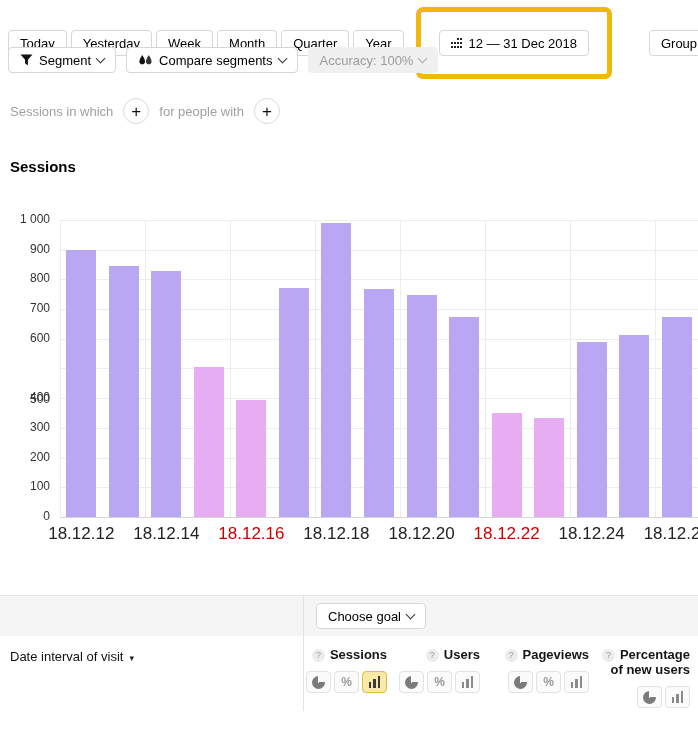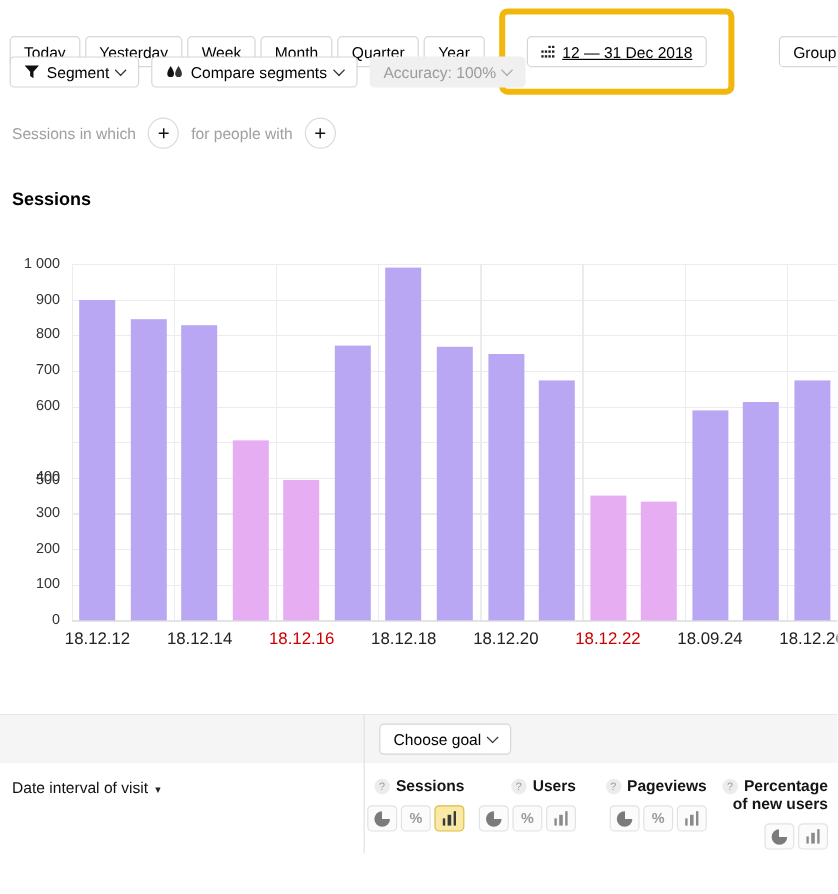--- a/index.html
+++ b/index.html
@@ -4,21 +4,21 @@
 <style>
   html,body{margin:0;padding:0;background:#fff;}
   .wrap{position:relative;width:698px;height:745px;background:#fff;overflow:hidden;
         font-family:"Liberation Sans",sans-serif;color:#000;}
   
   .toolbar{position:absolute;top:7px;left:8px;display:flex;align-items:center;}
   .btn{height:26px;box-sizing:border-box;display:inline-flex;align-items:center;gap:6px;
        padding:0 11px;font-size:13px;color:#000;background:#fff;
        border:1px solid #d6d6d6;border-radius:4px;cursor:pointer;white-space:nowrap;}
   .pbtns{display:flex;gap:4px;}
-  .gold{border:5px solid #f2b70c;border-radius:7px;padding:18px;margin-left:12px;display:inline-flex;text-decoration:underline;}
+  .gold{border:5px solid #f2b70c;border-radius:7px;padding:18px;margin-left:12px;display:inline-flex;}
   .group-btn{margin-left:37px;}
   .chev{width:6px;height:6px;border-right:1.6px solid currentColor;border-bottom:1.6px solid currentColor;
         display:inline-block;transform:rotate(45deg);margin-top:-4px;opacity:.8;}
   
   .segrow{position:absolute;top:47px;left:8px;display:flex;gap:10px;align-items:center;}
   .btn.muted{background:#f0f0f0;border-color:#f0f0f0;color:#9b9b9b;}
   
   .filterrow{position:absolute;top:98px;left:10px;display:flex;align-items:center;gap:10px;
              font-size:13px;color:#9f9f9f;}
   .plus{width:26px;height:26px;border:1px solid #dadada;border-radius:50%;background:#fff;
@@ -30,21 +30,21 @@
   .chart-area{position:absolute;top:200px;left:0;width:698px;height:350px;}
   .plot{position:absolute;left:60px;right:0;top:20px;height:297px;
         border-bottom:1px solid #d4d4d4;display:flex;align-items:flex-end;
         background-image:
           repeating-linear-gradient(to top, transparent 0, transparent 28.7px, #ececec 28.7px, #ececec 29.7px),
           repeating-linear-gradient(to right, #ececec 0, #ececec 1px, transparent 1px, transparent 85.07px);}
   .slot{flex:1;display:flex;justify-content:center;align-items:flex-end;height:100%;}
   .bar{width:30px;}
   .ylab{position:absolute;left:0;width:50px;text-align:right;font-size:12px;color:#333;}
   .xlabs{position:absolute;left:60px;right:0;top:324px;height:16px;}
-  .xlab{position:absolute;transform:translateX(-50%);font-size:14px;color:#222;white-space:nowrap;}
+  .xlab{position:absolute;transform:translateX(-50%);font-size:17px;color:#222;white-space:nowrap;}
   .xlab.red{color:#c00;}
   
   .tsec{position:absolute;top:595px;left:0;width:698px;height:150px;border-top:1px solid #e6e6e6;
         font-size:13px;}
   .trow{display:flex;width:698px;box-sizing:border-box;}
   .lcell{width:303px;box-sizing:border-box;}
   .rcell{flex:1;border-left:1px solid #e2e2e2;box-sizing:border-box;}
   .goalband{height:40px;background:#f5f5f5;}
   .goalband .btn{margin:7px 0 0 12px;}
   .hdrrow{height:75px;background:#fff;}
@@ -194,21 +194,21 @@
           <div class="bar" style="height: 200.475px; background: rgb(185, 167, 243);"></div>
         </div>
       </div>
     <div class="xlabs">
         <div class="xlab" style="left: 3.33333%;">18.12.12</div>
         <div class="xlab" style="left: 16.6667%;">18.12.14</div>
         <div class="xlab red" style="left: 30%;">18.12.16</div>
         <div class="xlab" style="left: 43.3333%;">18.12.18</div>
         <div class="xlab" style="left: 56.6667%;">18.12.20</div>
         <div class="xlab red" style="left: 70%;">18.12.22</div>
-        <div class="xlab" style="left: 83.3333%;">18.09.24</div>
+        <div class="xlab" style="left: 83.3333%;">18.12.24</div>
         <div class="xlab" style="left: 96.6667%;">18.12.26</div>
       </div>
   <div class="ylab" style="top: 12px;">1 000</div>
       <div class="ylab" style="top: 41.7px;">900</div>
       <div class="ylab" style="top: 71.4px;">800</div>
       <div class="ylab" style="top: 101.1px;">700</div>
       <div class="ylab" style="top: 130.8px;">600</div>
       <div class="ylab" style="top: 172px; margin-top: 20px;">500</div>
       <div class="ylab" style="top: 190.2px;">400</div>
       <div class="ylab" style="top: 219.9px;">300</div>

